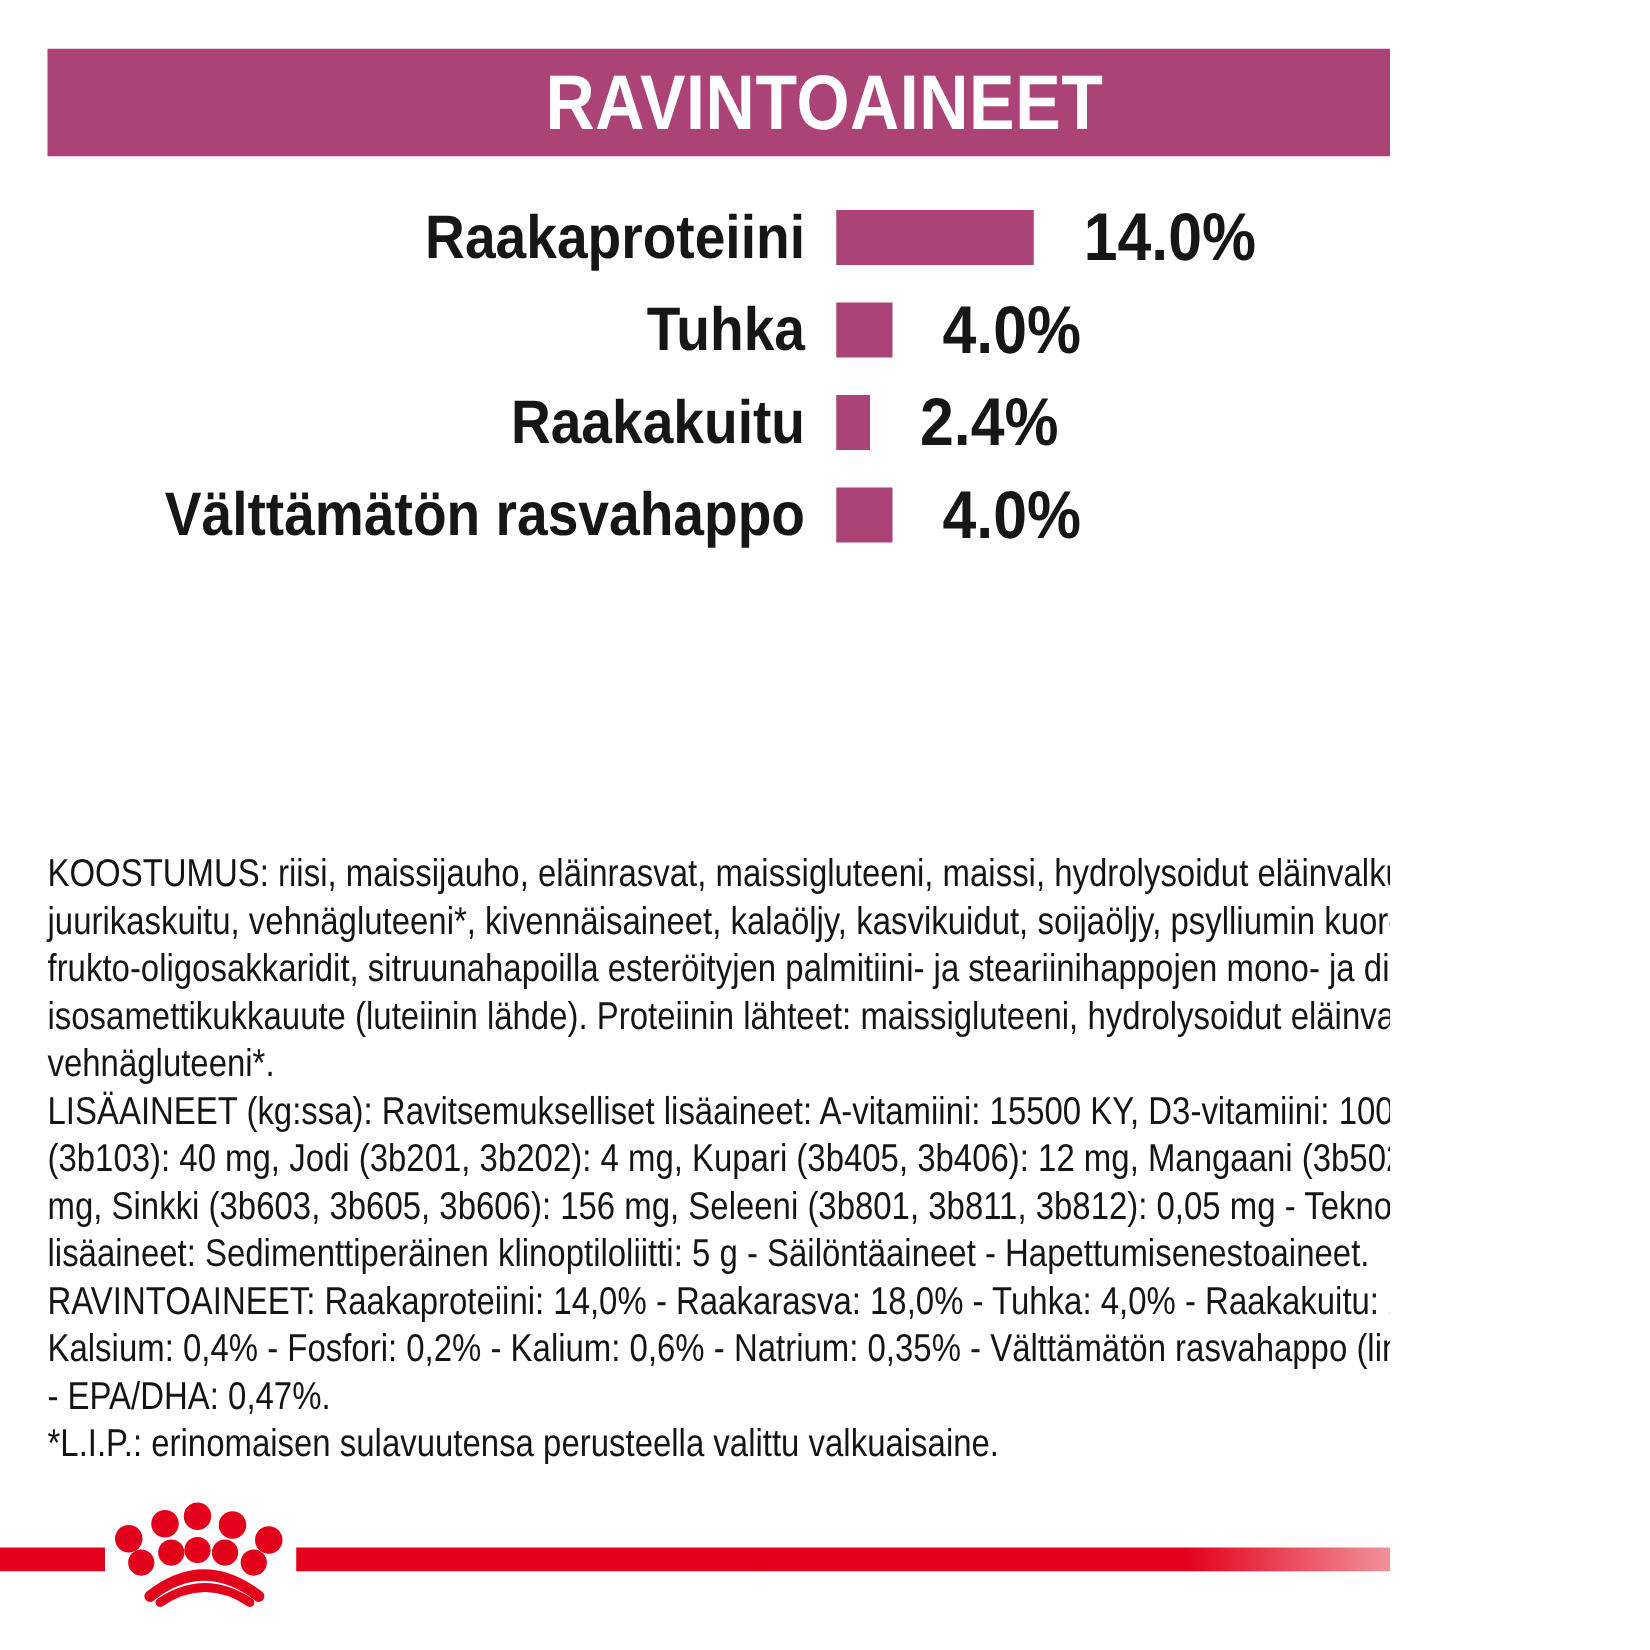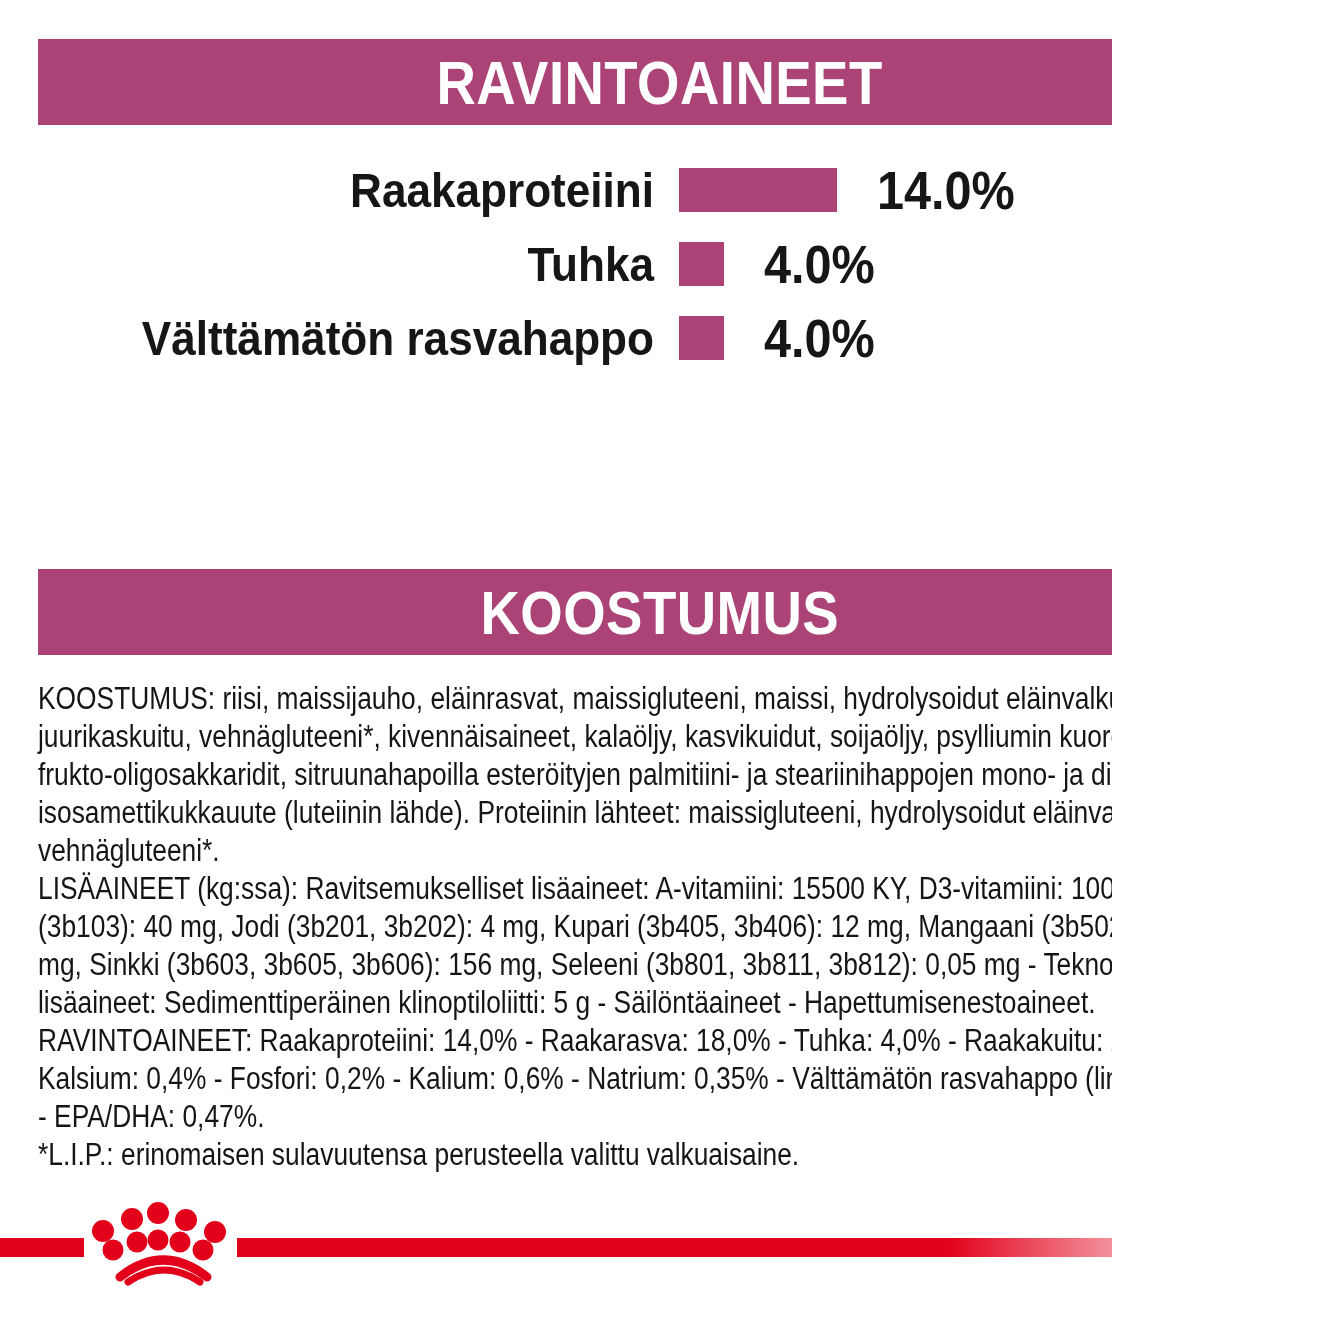--- a/index.html
+++ b/index.html
@@ -11,21 +11,21 @@
     position:absolute;left:38px;width:1244px;height:86px;
     background:var(--magenta);display:flex;align-items:center;justify-content:center;
   }
   .band .band-title{
     color:#fff;font-weight:bold;font-size:62px;letter-spacing:0.5px;
     transform:scaleX(0.88);transform-origin:center center;white-space:nowrap;
   }
   #hdr-nutrients{top:39px;}
   #hdr-composition{top:569px;}
 
-  .chart{position:absolute;left:54px;top:153px;width:1244px;}
+  .chart{position:absolute;left:44px;top:153px;width:1244px;}
   .chart-row{display:flex;align-items:center;height:74px;}
   .chart-label{
     width:600px;text-align:right;font-weight:bold;font-size:49px;
     white-space:nowrap;transform:scaleX(0.9);transform-origin:right center;
   }
   .chart-bar{height:44px;background:var(--magenta);margin-left:25px;flex:none;}
   .chart-value{
     margin-left:40px;font-weight:bold;font-size:54px;white-space:nowrap;
     transform:scaleX(0.9);transform-origin:left center;
   }
@@ -62,29 +62,31 @@
       <div class="chart-label">Raakaproteiini</div>
       <div class="chart-bar" style="width: 158px;"></div>
       <div class="chart-value">14.0%</div>
     </div>
       <div class="chart-row">
       <div class="chart-label">Tuhka</div>
       <div class="chart-bar" style="width: 45px;"></div>
       <div class="chart-value">4.0%</div>
     </div>
       <div class="chart-row">
+      <div class="chart-label">Raakakuitu</div>
+      <div class="chart-bar" style="width: 27px;"></div>
+      <div class="chart-value">2.4%</div>
+    </div>
+      <div class="chart-row">
       <div class="chart-label">Välttämätön rasvahappo</div>
       <div class="chart-bar" style="width: 45px;"></div>
       <div class="chart-value">4.0%</div>
     </div>
     </div>
 
-  <div class="band" id="hdr-composition">
-    <span class="band-title">KOOSTUMUS</span>
-  </div>
 
   <div class="bodytext">
     <p>KOOSTUMUS: riisi, maissijauho, eläinrasvat, maissigluteeni, maissi, hydrolysoidut eläinvalkuaiset, juurikaskuitu, vehnägluteeni*, kivennäisaineet, kalaöljy, kasvikuidut, soijaöljy, psylliumin kuoret ja siemenet, frukto-oligosakkaridit, sitruunahapoilla esteröityjen palmitiini- ja steariinihappojen mono- ja diglyseridit, isosamettikukkauute (luteiinin lähde). Proteiinin lähteet: maissigluteeni, hydrolysoidut eläinvalkuaiset, vehnägluteeni*.</p>
     <p>LISÄAINEET (kg:ssa): Ravitsemukselliset lisäaineet: A-vitamiini: 15500 KY, D3-vitamiini: 1000 KY, Rauta (3b103): 40 mg, Jodi (3b201, 3b202): 4 mg, Kupari (3b405, 3b406): 12 mg, Mangaani (3b502, 3b504): 52 mg, Sinkki (3b603, 3b605, 3b606): 156 mg, Seleeni (3b801, 3b811, 3b812): 0,05 mg - Teknologiset lisäaineet: Sedimenttiperäinen klinoptiloliitti: 5 g - Säilöntäaineet - Hapettumisenestoaineet.</p>
     <p>RAVINTOAINEET: Raakaproteiini: 14,0% - Raakarasva: 18,0% - Tuhka: 4,0% - Raakakuitu: 2,4% - Kalsium: 0,4% - Fosfori: 0,2% - Kalium: 0,6% - Natrium: 0,35% - Välttämätön rasvahappo (linolihappo): 4% - EPA/DHA: 0,47%.</p>
     <p>*L.I.P.: erinomaisen sulavuutensa perusteella valittu valkuaisaine.</p>
   </div>
 
   <div class="stripe stripe-left"></div>
   <div class="stripe stripe-right"></div>

